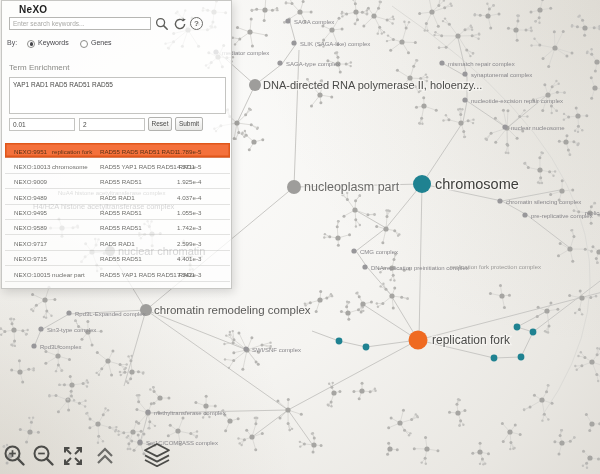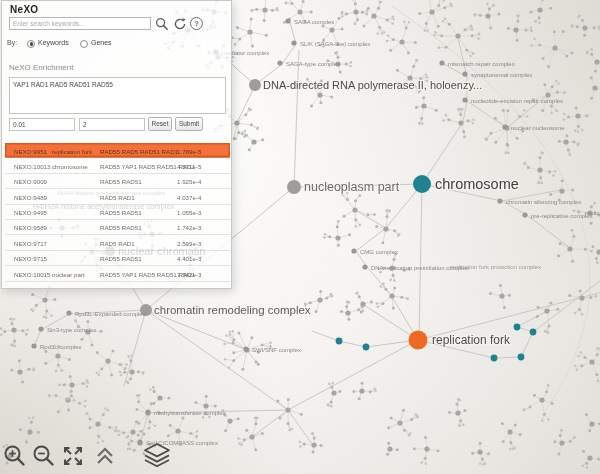--- a/index.html
+++ b/index.html
@@ -10,21 +10,21 @@
       radial-gradient(circle at 100% 0%, rgba(160,152,132,0.14), rgba(160,152,132,0) 45%),
       radial-gradient(circle at 28% 30%, #fcfcfb 0%, #f5f4f1 45%, #e9e7e2 82%, #e0ddd7 100%);
   }
   #graph { position:absolute; left:0; top:0; }
   #graph text { font-family:"Liberation Sans",sans-serif; }
 
   
   .panel { position:absolute; left:1px; top:0; width:231px; height:289px;
     background:rgba(255,255,255,0.74); border:1px solid #c7c7c4;
     box-shadow:2px 3px 9px rgba(0,0,0,0.14); z-index:10; }
-  .panel-title { position:absolute; left:8px; top:3px; font-size:10px; font-weight:bold; color:#1e1e1e; letter-spacing:0.3px; }
+  .panel-title { position:absolute; left:17px; top:3px; font-size:10px; font-weight:bold; color:#1e1e1e; letter-spacing:0.3px; }
   .search-input { position:absolute; left:7px; top:16px; width:142px; height:13px;
     border:1px solid #b6b6b3; background:#fff; font-size:6.5px; color:#555; padding:0 3px;
     font-family:"Liberation Sans",sans-serif; }
   .search-input::placeholder { color:#a9a9a6; }
   .icon-btn { position:absolute; top:16px; width:14px; height:14px; cursor:pointer; }
   .help-circle { position:absolute; top:16px; width:13px; height:13px; border:1.2px solid #6d6d6a;
     border-radius:50%; font-size:8px; color:#6d6d6a; text-align:center; line-height:11px; font-weight:bold; }
   .by-label { position:absolute; left:5px; top:38px; font-size:7px; color:#55555a; }
   .radio { position:absolute; top:38.5px; width:8px; height:8px; border:1px solid #8d8d8a; border-radius:50%; background:#fff; }
   .radio.sel::after { content:""; position:absolute; left:1.6px; top:1.6px; width:3.6px; height:3.6px; border-radius:50%; background:#45454a; }
@@ -2001,21 +2001,21 @@
       <polygon points="9.6,1.2 12.8,2.6 9.9,4.6" fill="#5e5e5b"></polygon>
     </svg>
     <div class="help-circle" style="left:188px">?</div>
 
     <span class="by-label">By:</span>
     <span class="radio sel" style="left:25px"></span>
     <span class="radio-label" style="left:36px">Keywords</span>
     <span class="radio" style="left:78px"></span>
     <span class="radio-label" style="left:89px">Genes</span>
 
-    <div class="section-label">NeXO Enrichment</div>
+    <div class="section-label">Term Enrichment</div>
     <textarea class="gene-ta" style="">YAP1 RAD1 RAD5 RAD51 RAD55</textarea>
 
     <input class="num-input" style="left: 7px; width: 66px;" value="0.01">
     <input class="num-input" style="left: 77px; width: 66px;" value="2">
     <div class="btn" style="left:146px; width:24px">Reset</div>
     <div class="btn" style="left:173px; width:28px">Submit</div>
 
     <div class="rtable">
         <div class="trow hl">
           <span class="c1">NEXO:9951</span>

